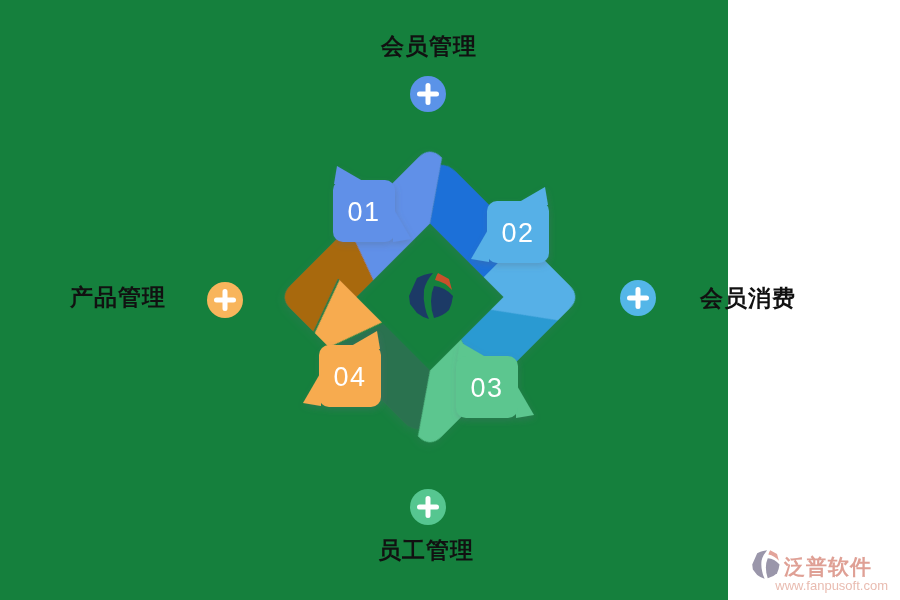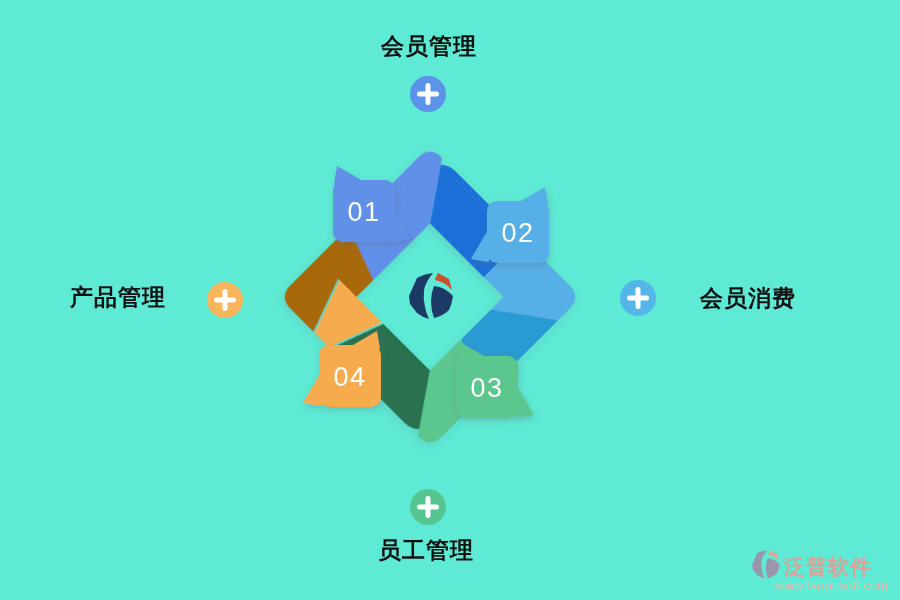--- a/index.html
+++ b/index.html
@@ -6,23 +6,23 @@
     margin: 0;
     padding: 0;
     background: #ffffff;
     width: 900px;
     height: 600px;
     overflow: hidden;
     font-family: "Liberation Sans", sans-serif;
   }
   .stage {
     position: relative;
-    width: 900px;
+    width: 728px;
     height: 600px;
-    background: #5eead4;
+    background: #15803d;
   }
   svg { display: block; }
   text {
     font-family: "Liberation Sans", sans-serif;
   }
   .node-label {
     font-size: 23px;
     font-weight: 700;
     fill: #111111;
     letter-spacing: 1px;

